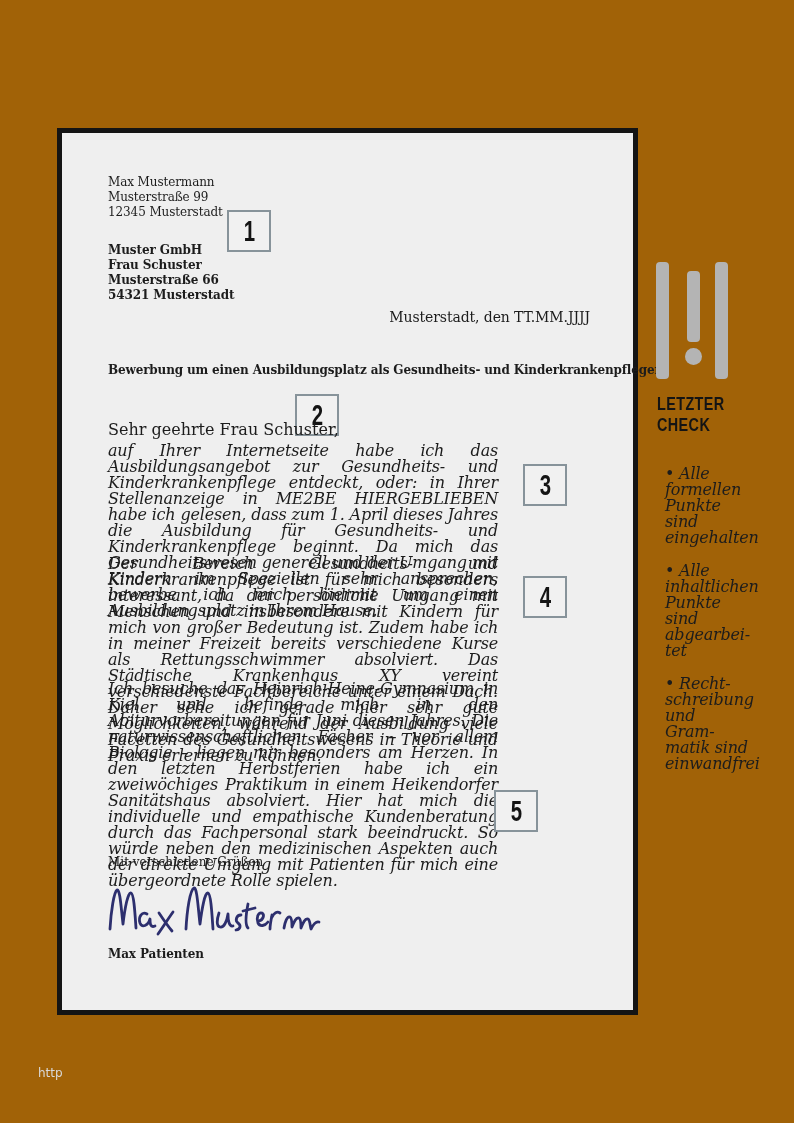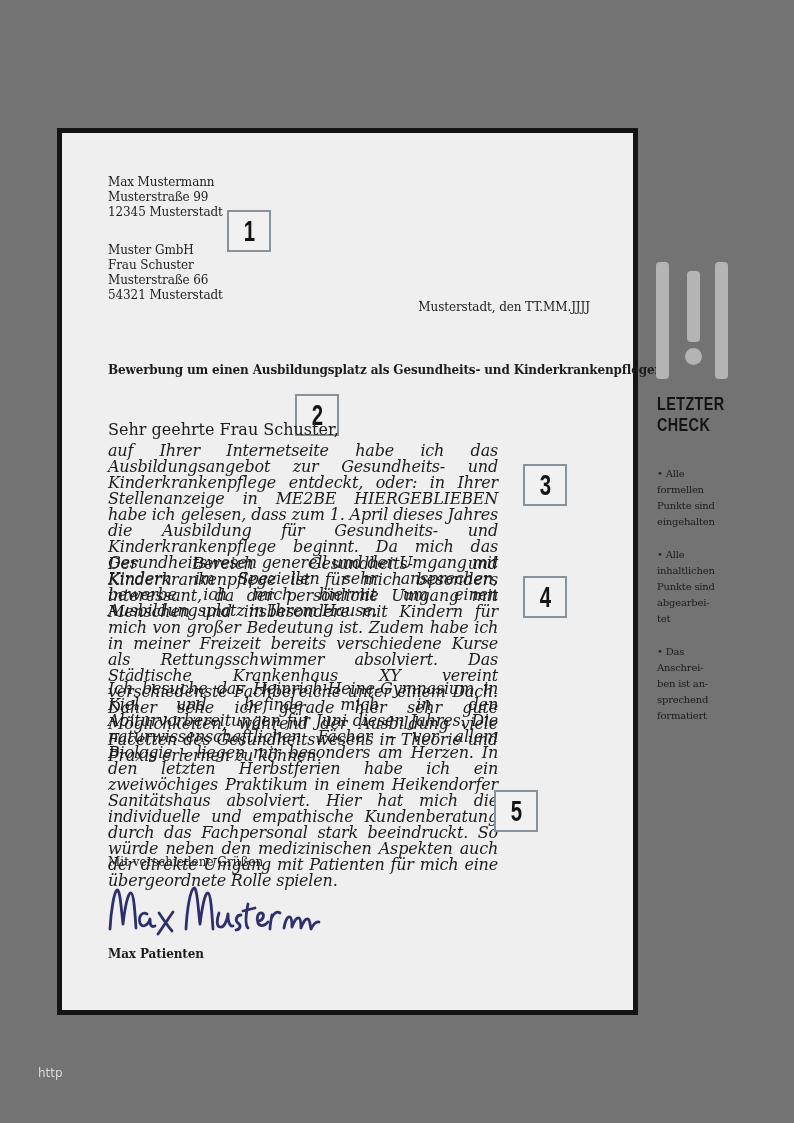--- a/index.html
+++ b/index.html
@@ -2,21 +2,21 @@
 <html><head>
 <meta charset="utf-8">
 <style>
   html, body { margin: 0; padding: 0; }
   body { font-family: "DejaVu Serif", serif; color: #1c1c1c; }
 
   .canvas {
     position: relative;
     width: 794px;
     height: 1123px;
-    background: #737373;
+    background: #a16207;
     overflow: hidden;
   }
 
   
   .letter-page {
     position: absolute;
     left: 57px; top: 128px;
     width: 581px; height: 887px;
     box-sizing: border-box;
     border: 5px solid #141414;
@@ -27,26 +27,26 @@
   .addr {
     position: absolute;
     left: 46px;
     font-size: 12px;
     line-height: 15px;
     white-space: pre-line;
     color: #1c1c1c;
     letter-spacing: -0.1px;
   }
   .sender    { top: 42px; }
-  .recipient { top: 110px; }
+  .recipient { top: 110px; font-weight: bold; }
 
   .date-line {
     position: absolute;
-    right: 43px; top: 167px;
-    font-size: 12px;
+    right: 43px; top: 176px;
+    font-size: 14px;
     letter-spacing: -0.1px;
   }
 
   .subject {
     position: absolute;
     left: 46px; top: 230px;
     font-size: 12px;
     font-weight: bold;
     white-space: nowrap;
     letter-spacing: -0.15px;
@@ -157,26 +157,27 @@
     transform-origin: left top;
     letter-spacing: 0.5px;
   }
 
   .checklist {
     position: absolute;
     left: 657px; top: 466px;
     width: 92px;
   }
   .check-item {
-    margin: 0 0 17px 0;
-    font-size: 10px;
+    margin: 0 0 17px 8px;
+    font-size: 16px;
     line-height: 16px;
     white-space: pre-line;
     color: #1c1c1c;
     letter-spacing: -0.2px;
+    font-style: italic;
   }
 
   .watermark {
     position: absolute;
     left: 38px; top: 1066px;
     font-family: "DejaVu Sans", sans-serif;
     font-size: 12px;
     color: #d9d9d9;
   }
 </style>
@@ -266,22 +267,22 @@
   <div class="checklist">
     <p class="check-item">• Alle
 formellen
 Punkte sind
 eingehalten</p>
     <p class="check-item">• Alle
 inhaltlichen
 Punkte sind
 abgearbei-
 tet</p>
-    <p class="check-item">• Das
-Anschrei-
-ben ist an-
-sprechend
-formatiert</p>
+    <p class="check-item">• Recht-
+schreibung
+und Gram-
+matik sind
+einwandfrei</p>
   </div>
 
   <div class="watermark">http</div>
 
 </div>
 
 </body></html>

